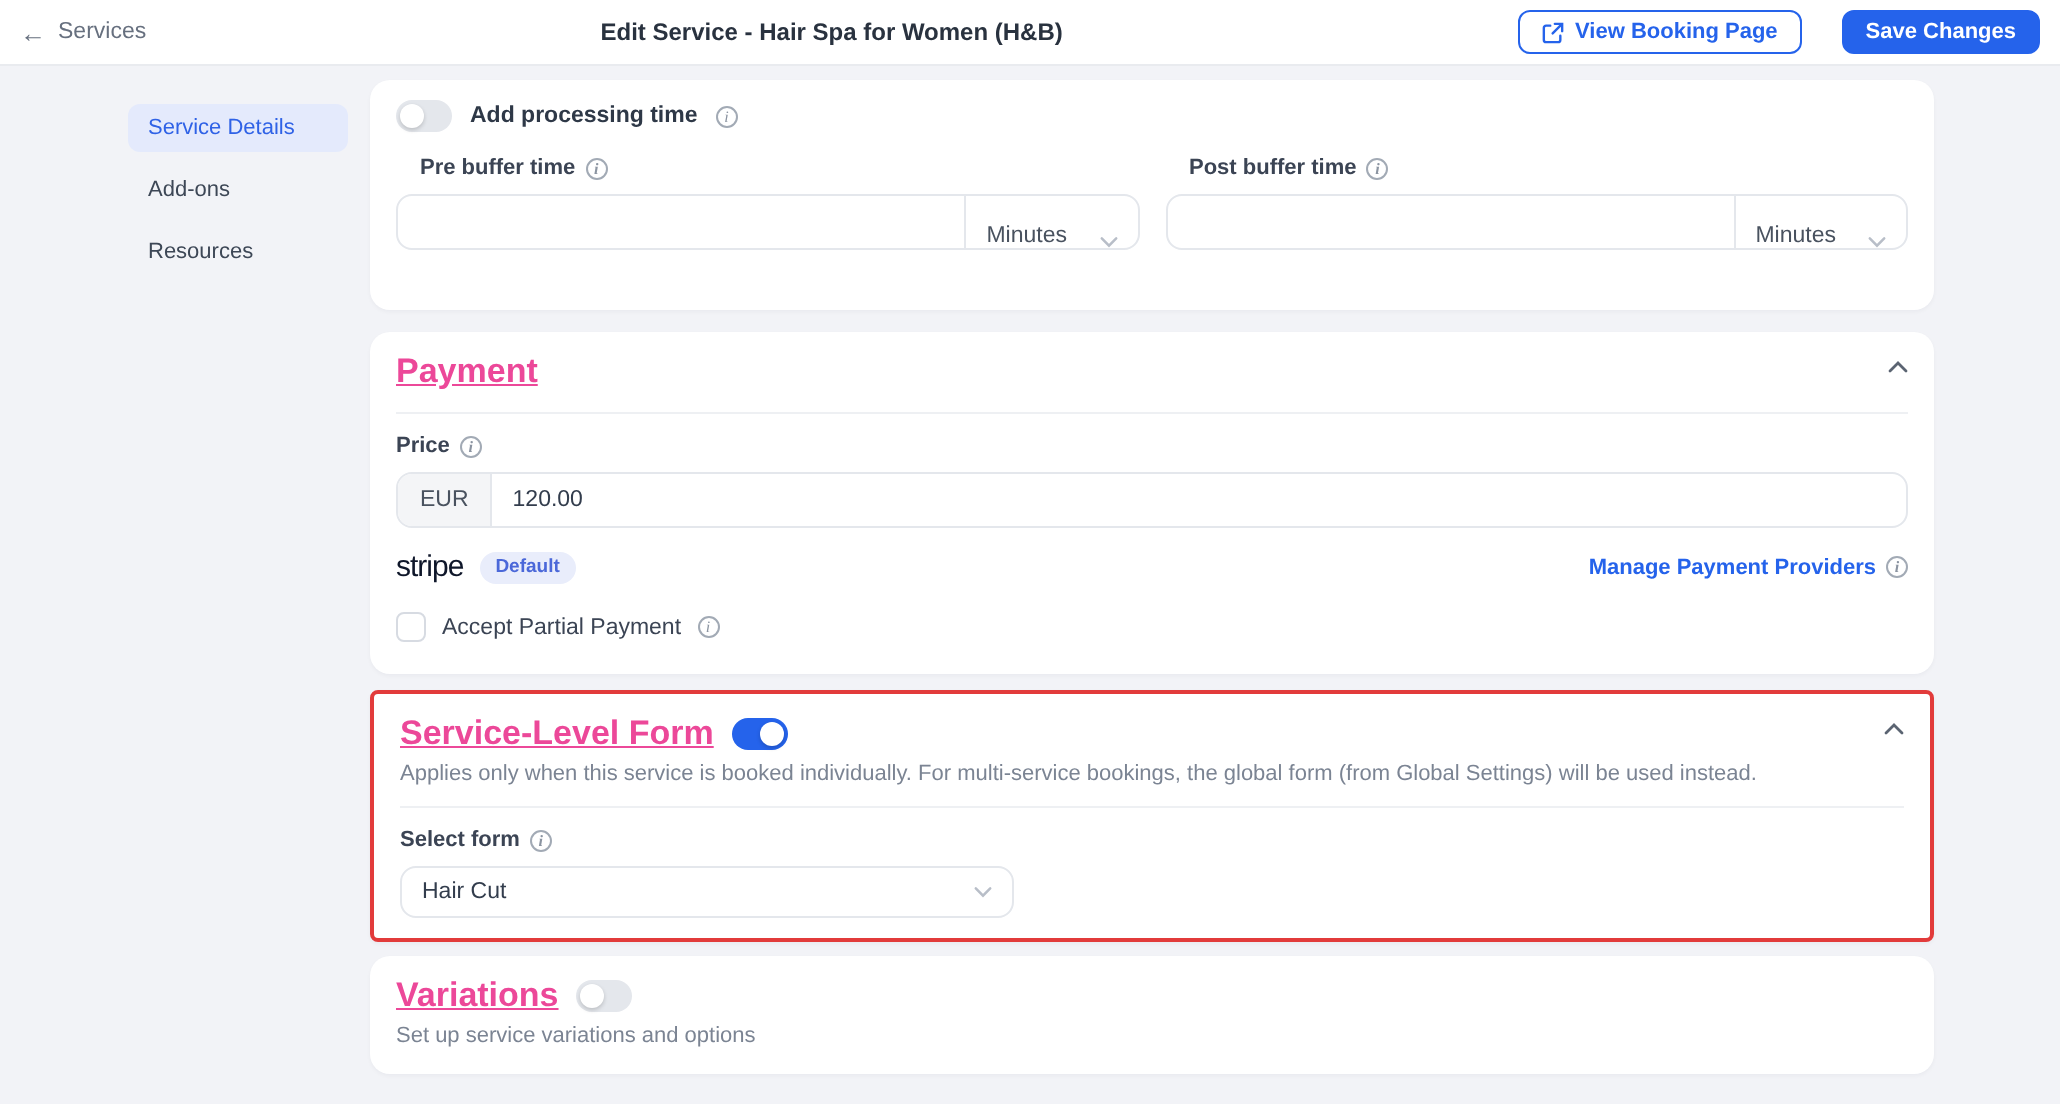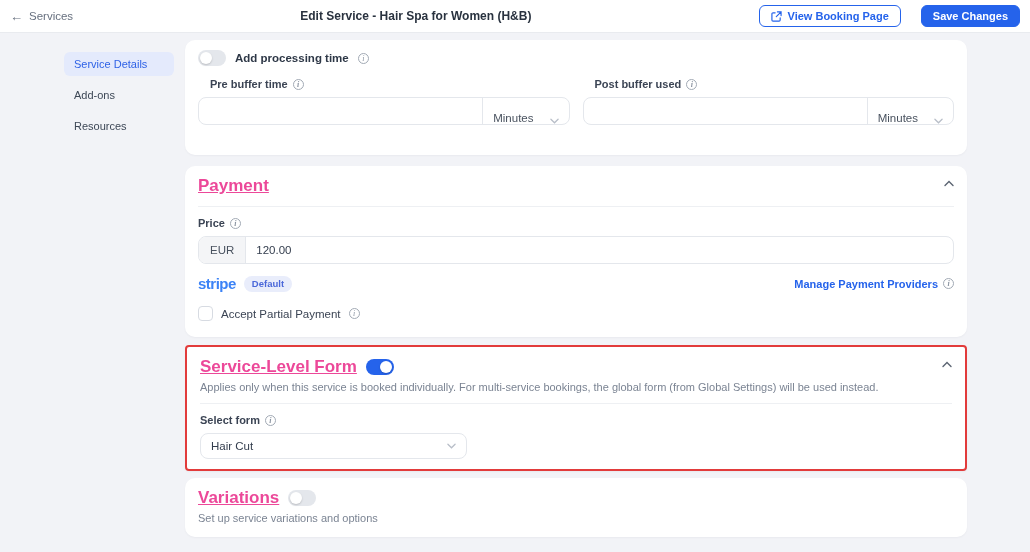--- a/index.html
+++ b/index.html
@@ -49,30 +49,30 @@
   .unit-select { display:flex; align-items:flex-end; gap:16px; padding:0 10px; border-left:1px solid #e4e7ec; color:#49525f; font-size:11.5px; cursor:pointer; }
   .prefix { display:flex; align-items:center; padding:0 11px; background:#f4f5f7; border-right:1px solid #e4e7ec; color:#49525f; font-size:11.5px; }
 
   .two-col { display:flex; gap:13px; margin-top:4px; }
   .col { flex:1; }
   .col .fld { margin:8px 12px 7px; }
 
   
   .stripe-row { display:flex; align-items:center; justify-content:space-between; margin-top:11px; }
   .stripe-left { display:flex; align-items:center; gap:8px; }
-  .stripe-logo { color:#3b82f6; font-weight:bold; font-size:15px; letter-spacing:-0.5px; }
+  .stripe-logo { color:#0f172a; font-weight:normal; font-size:15px; letter-spacing:-0.5px; }
   .badge { background:#e9edfb; color:#4b68d9; font-size:9.5px; font-weight:bold; padding:2.5px 8px; border-radius:9px; }
   .link-blue { color:#2563eb; font-size:11px; font-weight:bold; display:inline-flex; align-items:center; gap:5px; cursor:pointer; }
   .check-row { display:flex; align-items:center; gap:8px; margin-top:14px; }
   .checkbox { width:15px; height:15px; border:1px solid #d7dbe2; border-radius:4px; background:#fff; cursor:pointer; flex:none; }
 
   
   .card.highlight { border:2px solid #e23b3b; border-radius:4px; }
 
-  .select-box { width:267px; height:26px; border:1px solid #e4e7ec; border-radius:8px; display:flex; align-items:center;
+  .select-box { width:307px; height:26px; border:1px solid #e4e7ec; border-radius:8px; display:flex; align-items:center;
                 justify-content:space-between; padding:0 10px; font-size:11.5px; color:#333d4d; cursor:pointer; background:#fff; } 
   svg { display:block; }
 </style>
 </head>
 <body>
 
 <div class="topbar">
   <div class="back">
     <span class="arrow">←</span>
     <span>Services</span>
@@ -129,21 +129,21 @@
             <span>
               <svg width="9" height="6" viewBox="0 0 10 6">
                   <path d="M1 1l4 4 4-4" fill="none" stroke="#b8bec8" stroke-width="1.4" stroke-linecap="round"></path>
                 </svg>
             </span>
           </span>
         </div>
       </div>
       <div class="col">
         <label class="fld">
-          <span>Post buffer used</span>
+          <span>Post buffer time</span>
           <span class="info">i</span>
         </label>
         <div class="input-group">
           <input type="text" value="" style="">
           <span class="unit-select">
             <span>Minutes</span>
             <span>
               <svg width="9" height="6" viewBox="0 0 10 6">
                   <path d="M1 1l4 4 4-4" fill="none" stroke="#b8bec8" stroke-width="1.4" stroke-linecap="round"></path>
                 </svg>

